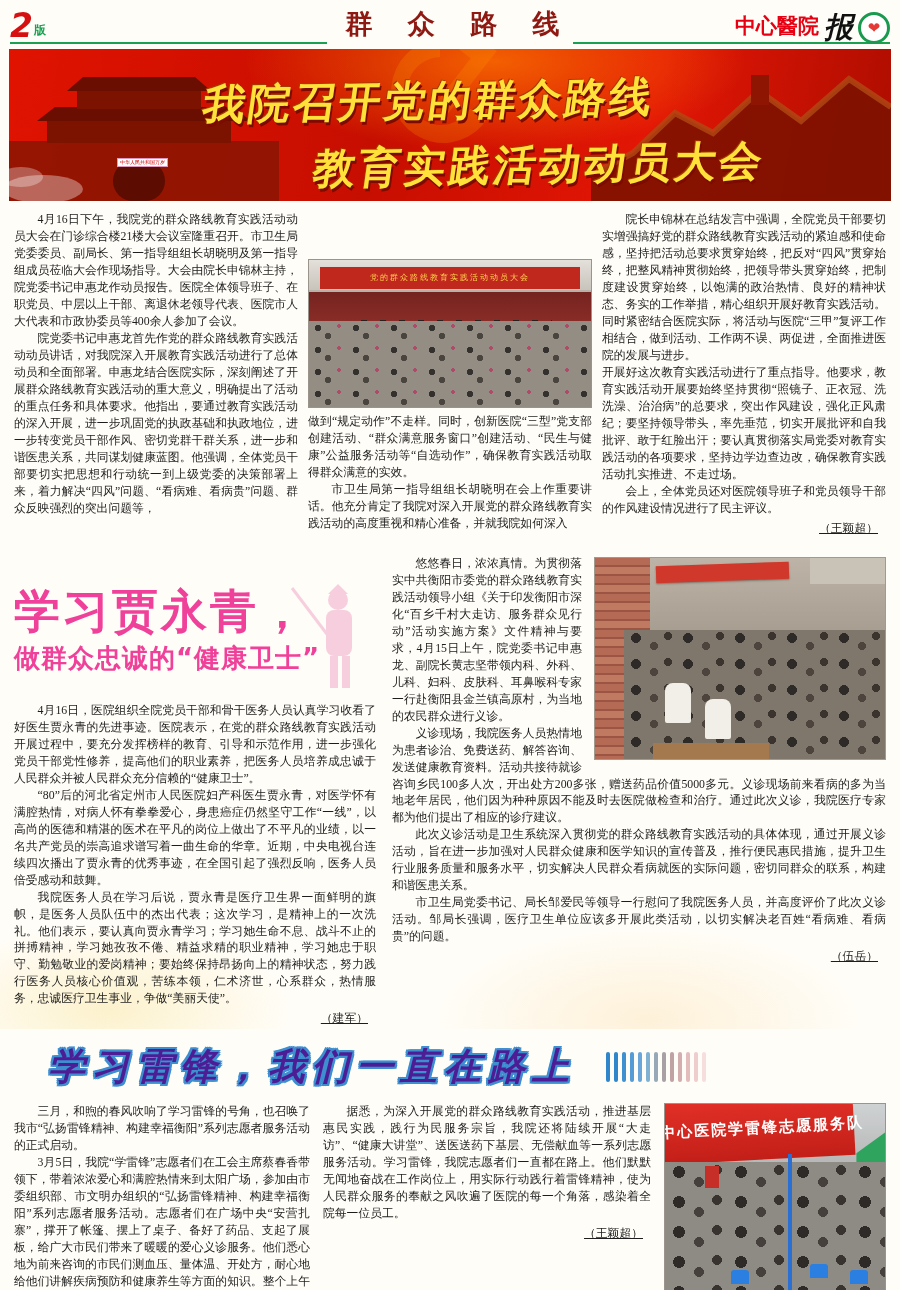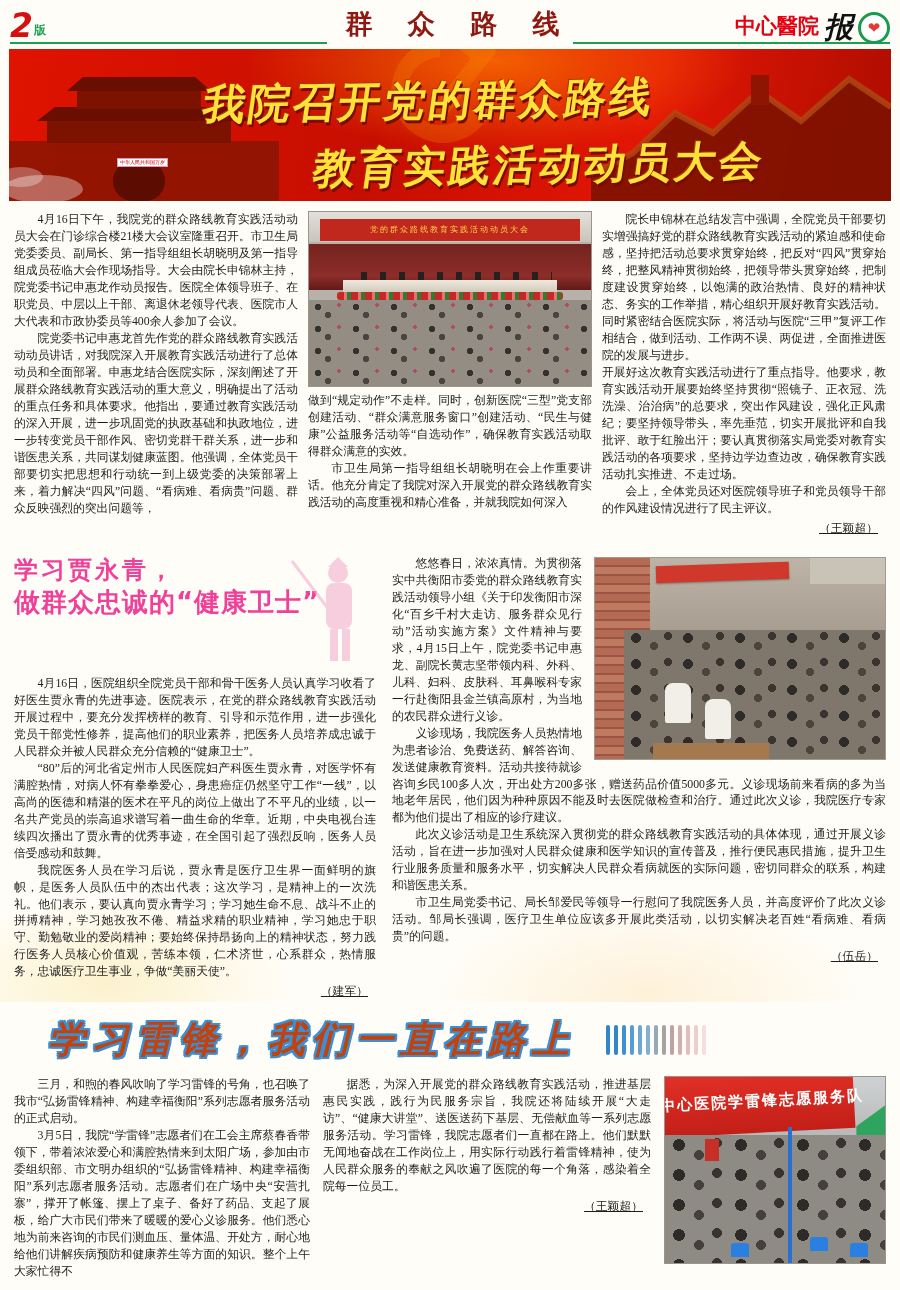--- a/index.html
+++ b/index.html
@@ -41,22 +41,22 @@
   .para { margin:0; text-align:justify; }
   .ind { text-indent:2em; }
   .byline { text-align:right; padding-right:8px; margin-top:3px;text-decoration:underline; }
   .bodytext { font-size:11.8px; line-height:1.44; }
 
   
   .art1 { display:flex; gap:10px; padding:10px 14px 4px; }
   .a1col { flex:1; min-width:0; }
 
   
-  .photo1 { position:relative; width:100%; height:176px; margin-bottom:5px; overflow:hidden;
-            background:#b7b1a9; border:1px solid #9a948c; box-sizing:border-box; }
+  .photo1 { position:relative; width:100%; height:149px; margin-bottom:5px; overflow:hidden;
+            background:#b7b1a9; border:1px solid #9a948c; box-sizing:border-box;margin-top:48px; }
   .p1-ceiling { position:absolute; top:0; left:0; right:0; height:30px;
                 background:linear-gradient(#e4e0da,#c8c3bb); }
   .p1-banner { position:absolute; top:7px; left:4%; right:4%; height:22px; background:#c0271d;
                color:#ffd34d; font-size:8px; display:flex; align-items:center; justify-content:center;
                white-space:nowrap; overflow:hidden; letter-spacing:2px; font-family:"DejaVu Sans",sans-serif; }
   .p1-stage { position:absolute; top:32px; left:0; right:0; height:46px;
               background:linear-gradient(#74231f,#8c2d28 70%,#5f1b18); }
   .p1-heads { position:absolute; top:60px; left:14%; right:14%; height:8px;
               background:repeating-linear-gradient(90deg, transparent 0 13px, #26201e 13px 19px); }
   .p1-table { position:absolute; top:68px; left:12%; right:12%; height:13px;
@@ -71,21 +71,21 @@
                  background-size:38px 22px; }
 
   
   .midrow { display:flex; gap:16px; padding:14px 14px 2px;
             background:
               radial-gradient(ellipse 260px 120px at 12% 96%, rgba(250,232,170,.55), transparent 70%),
               radial-gradient(ellipse 300px 130px at 72% 98%, rgba(252,226,180,.45), transparent 70%); }
   .art2 { width:362px; flex:none; }
   .art2-titlebox { position:relative; height:112px; margin-bottom:8px; }
   .t-pink { font-family:"DejaVu Sans",sans-serif; font-weight:900; color:#f0419a; margin:0; line-height:1.3; }
-  .t-pink1 { font-size:24px; letter-spacing:3px; }
+  .t-pink1 { font-size:46px; letter-spacing:3px;margin-top:27px; }
   .t-pink2 { font-size:26px; letter-spacing:1px; }
   .nurse-fig { position:absolute; right:6px; top:0; opacity:.55; }
 
   .art3 { flex:1; min-width:0; }
   .t-purple { font-family:"DejaVu Sans",sans-serif; font-weight:900; color:#9e4899; font-size:30px;
               margin:0 0 10px; text-align:center; letter-spacing:1px; white-space:nowrap; }
   .photo2 { float:right; width:292px; height:203px; margin:2px 0 8px 12px; position:relative;
             overflow:hidden; border:1px solid #a39a8e; box-sizing:border-box;
             background:linear-gradient(180deg,#bdb3a6 0%,#a89e91 35%,#8f8579 100%); }
   .p2-bricks { position:absolute; left:0; top:0; bottom:0; width:19%;
@@ -100,21 +100,21 @@
                 radial-gradient(circle 4px at 44px 6px, #3a332e 97%, transparent);
               background-size:52px 26px; }
   .p2-coat1, .p2-coat2 { position:absolute; width:26px; height:40px; background:#f2efe8; border-radius:8px 8px 2px 2px; }
   .p2-coat1 { left:24%; bottom:18%; } .p2-coat2 { left:38%; bottom:10%; }
   .p2-table { position:absolute; left:20%; bottom:0; width:40%; height:16px; background:#a5794e; }
 
   
   .art4 { padding:10px 14px 0; }
   .art4-titlerow { display:flex; align-items:center; gap:30px; padding-left:34px; height:56px; }
   .t-blue { font-family:"DejaVu Sans",sans-serif; font-weight:900; font-style:italic; font-size:37px;
-            color:#c2410c; letter-spacing:7px; white-space:nowrap;
+            color:#4c1d95; letter-spacing:7px; white-space:nowrap;
             text-shadow:2px 0 0 #3d8fd0, -2px 0 0 #3d8fd0, 0 2px 0 #3d8fd0, 0 -2px 0 #3d8fd0,
                         2px 2px 0 #3d8fd0, -2px -2px 0 #3d8fd0, 2px -2px 0 #3d8fd0, -2px 2px 0 #3d8fd0; }
   .bars { display:flex; gap:4px; align-items:center; height:34px; }
   .bar { width:4px; height:30px; border-radius:2px; display:inline-block; }
   .art4-body { display:flex; gap:13px; margin-top:8px; }
   .a4col1 { width:296px; flex:none; } .a4col2 { width:328px; flex:none; }
   .photo3 { flex:1; height:188px; position:relative; overflow:hidden; border:1px solid #9a948c;
             box-sizing:border-box; background:linear-gradient(#cfd2d4 0%, #b8b9b8 30%, #8f8c86 100%); }
   .p3-canopy { position:absolute; top:-6px; left:-12px; right:14%; height:62px; background:linear-gradient(#e23027,#c21f18);
                transform:rotate(-3deg); display:flex; align-items:center; justify-content:center; }

